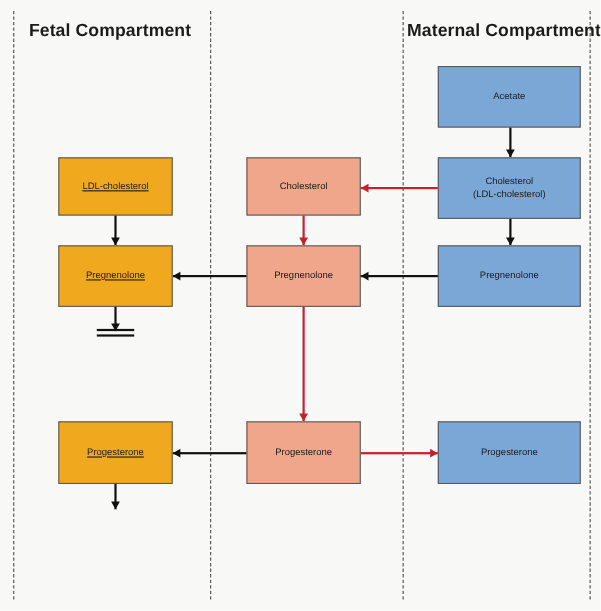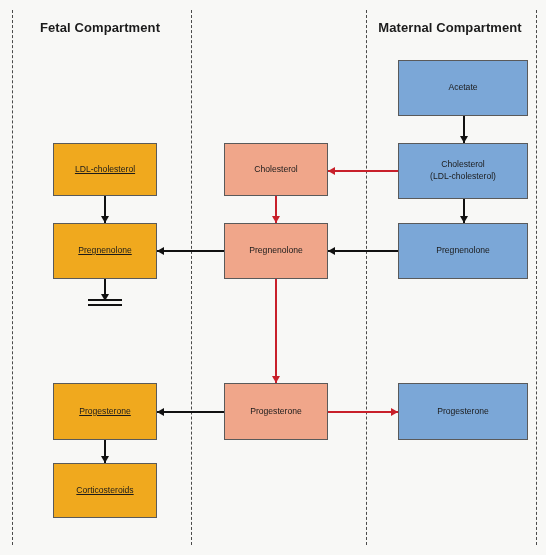--- a/index.html
+++ b/index.html
@@ -23,21 +23,21 @@
     width: 0;
     height: 535px;
     border-left: 1.5px dashed #4a4a4a;
   }
 
   
   .col-header {
     position: absolute;
     top: 20px;
     text-align: center;
-    font-size: 13px;
+    font-size: 16px;
     font-weight: bold;
     color: #1b1b1b;
     letter-spacing: 0.1px;
     white-space: nowrap;
   }
 
   
   .node {
     position: absolute;
     box-sizing: border-box;
@@ -201,15 +201,14 @@
   <div class="block-bar" style="left:88px; top:304px;"></div>
 
 
   <div class="node fetal" style="left:53px; top:383px; width:104px; height:57px;">Progesterone</div>
 
   <div class="arrow-v blk" style="left:104px; top:440px; width:1.6px; height:23px;">
     <div class="shaft"></div>
       <div class="head down"></div>
   </div>
 
-  <div class="node fetal" style="left:53px; top:463px; width:104px; height:55px;">Corticosteroids</div>
 
 </div>
 
 </body></html>

